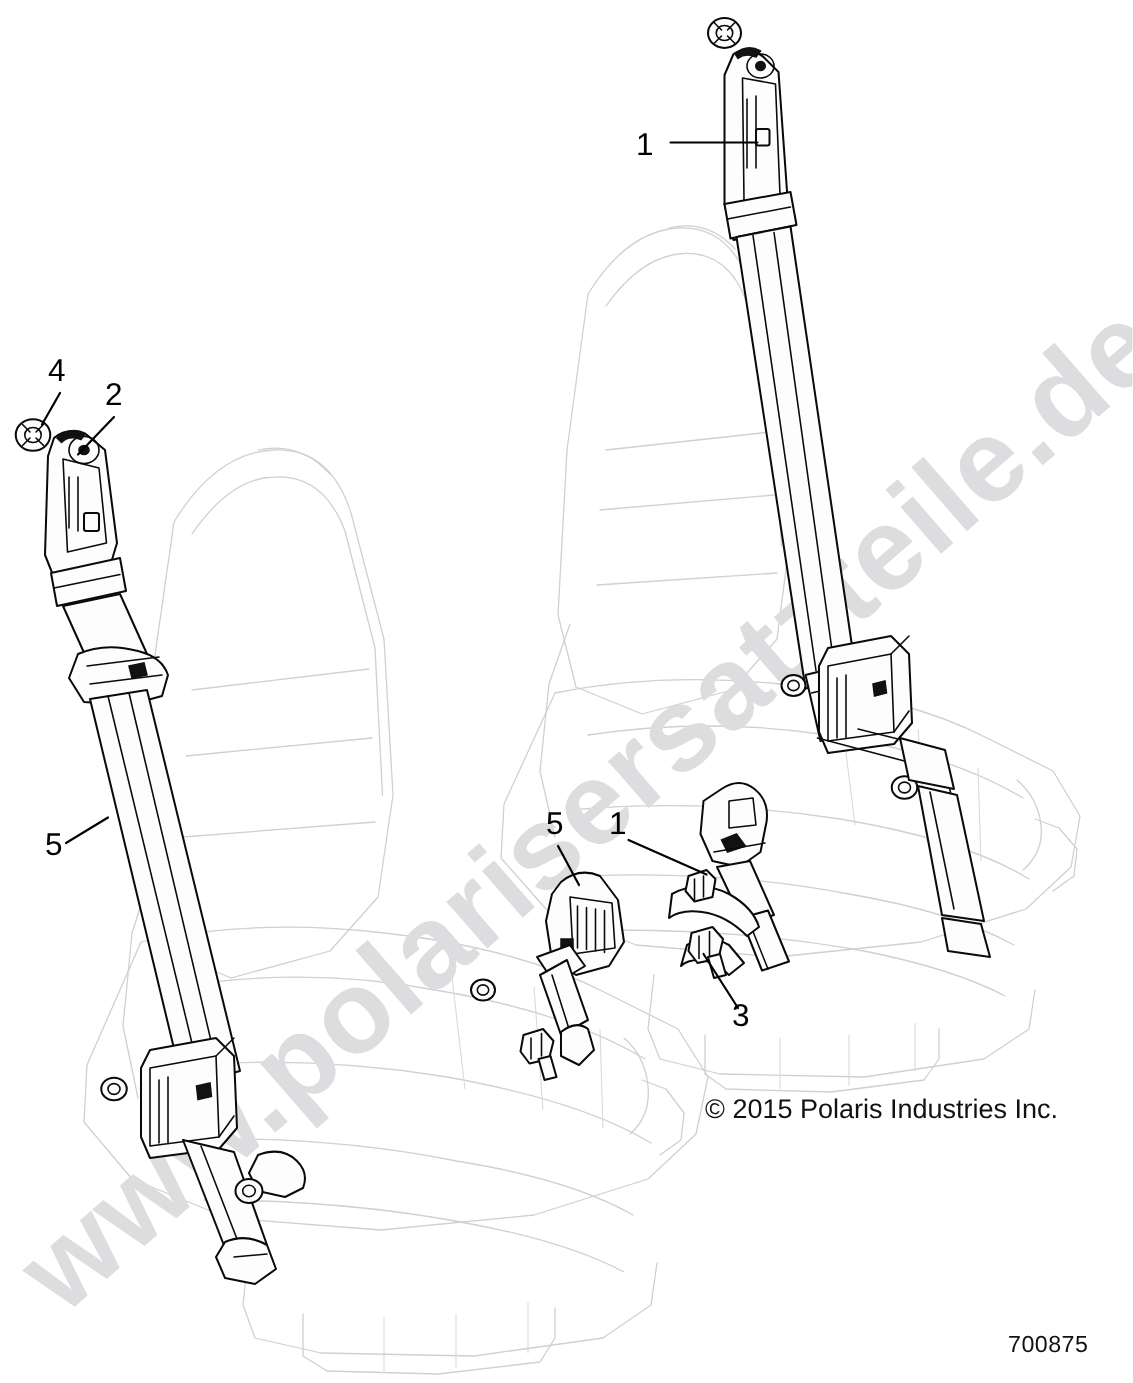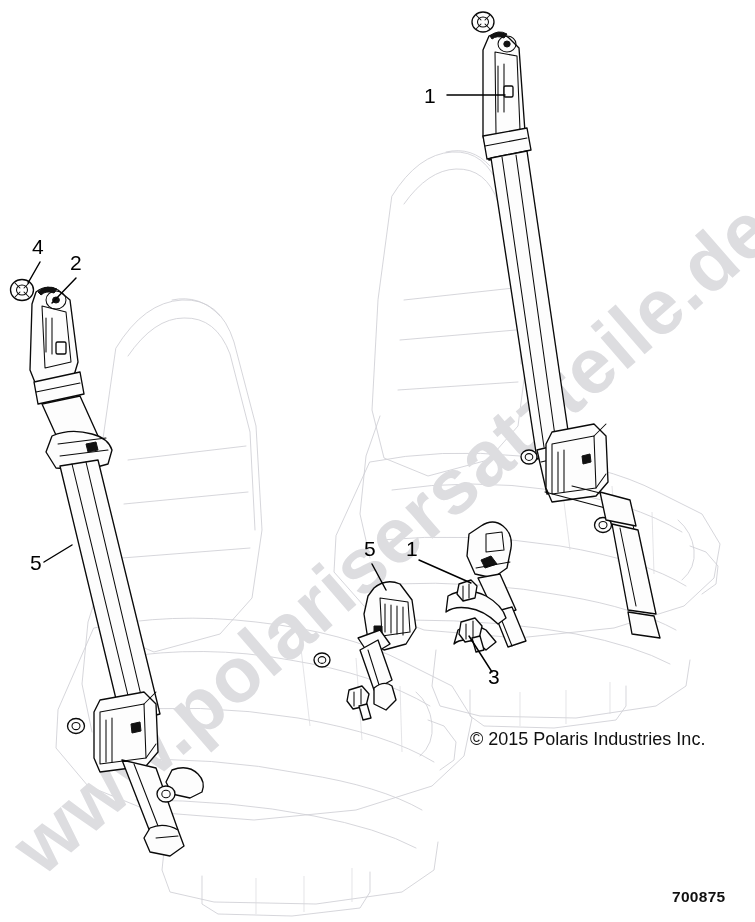--- a/index.html
+++ b/index.html
@@ -12,21 +12,21 @@
   .ghost2{fill:none;stroke:#d8d8dd;stroke-width:.7;}
   .partthin{fill:none;stroke:#0a0a0a;stroke-width:1.05;stroke-linejoin:round;stroke-linecap:round;}
   .partfill{fill:#fdfdfd;stroke:#0a0a0a;stroke-width:1.35;stroke-linejoin:round;}
   .dark{fill:#111;stroke:#111;stroke-width:1;}
   .leader{fill:none;stroke:#000;stroke-width:1.45;stroke-linecap:round;}
   .callout{font-family:"Liberation Sans",sans-serif;font-size:21px;fill:#000;}
   #wm{position:absolute;left:0;top:0;width:755px;height:922px;pointer-events:none;}
   .wmtext{font-family:"Liberation Sans",sans-serif;font-size:78px;font-weight:700;
           fill:#dddde0;letter-spacing:1px;}
   #copyright{position:absolute;left:470px;top:729px;font-size:18px;color:#111;white-space:nowrap;}
-  #partno{position:absolute;left:672px;top:888px;font-size:15.5px;color:#111;letter-spacing:.3px;font-weight:bold;}
+  #partno{position:absolute;left:672px;top:888px;font-size:15.5px;color:#111;letter-spacing:.3px;}
 </style>
 </head>
 <body>
 
 <div id="stage">
 
   <svg class="layer" viewBox="0 0 755 922">
     <g>
       <path class="ghost" d="M392 196 q26 -42 60 -44 q34 -2 48 38 l20 78 l6 96 l-8 62
             l-30 34 l-60 16 l-44 -18 l-12 -48 l6 -110 z"></path>

